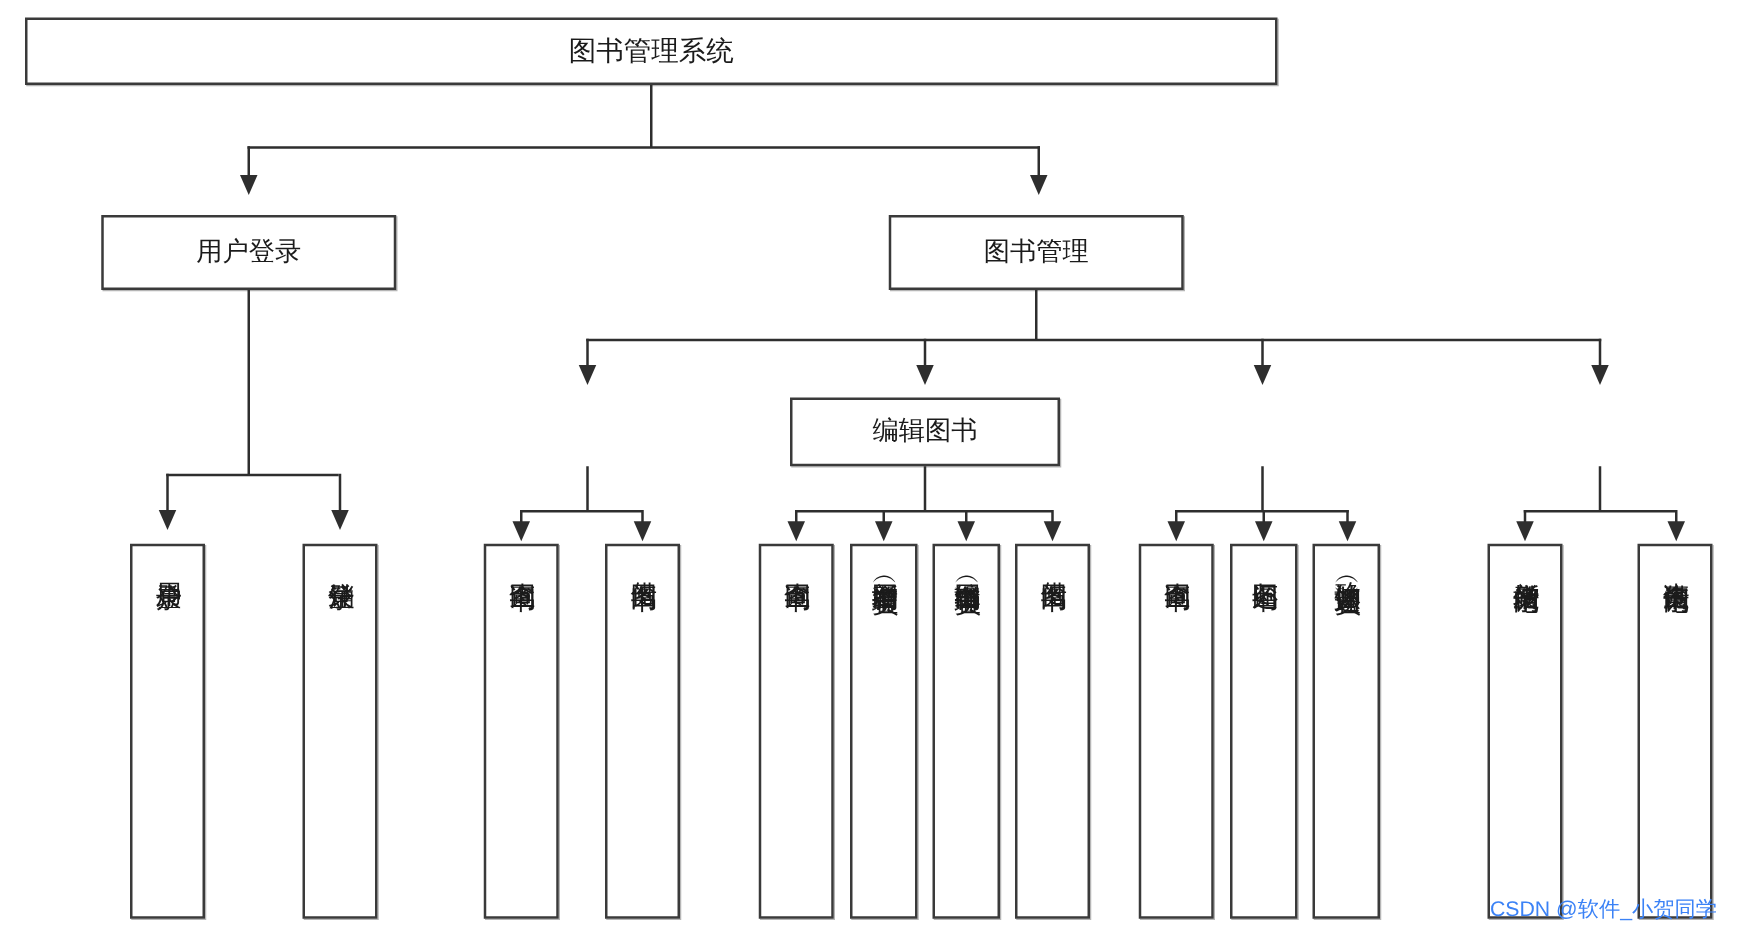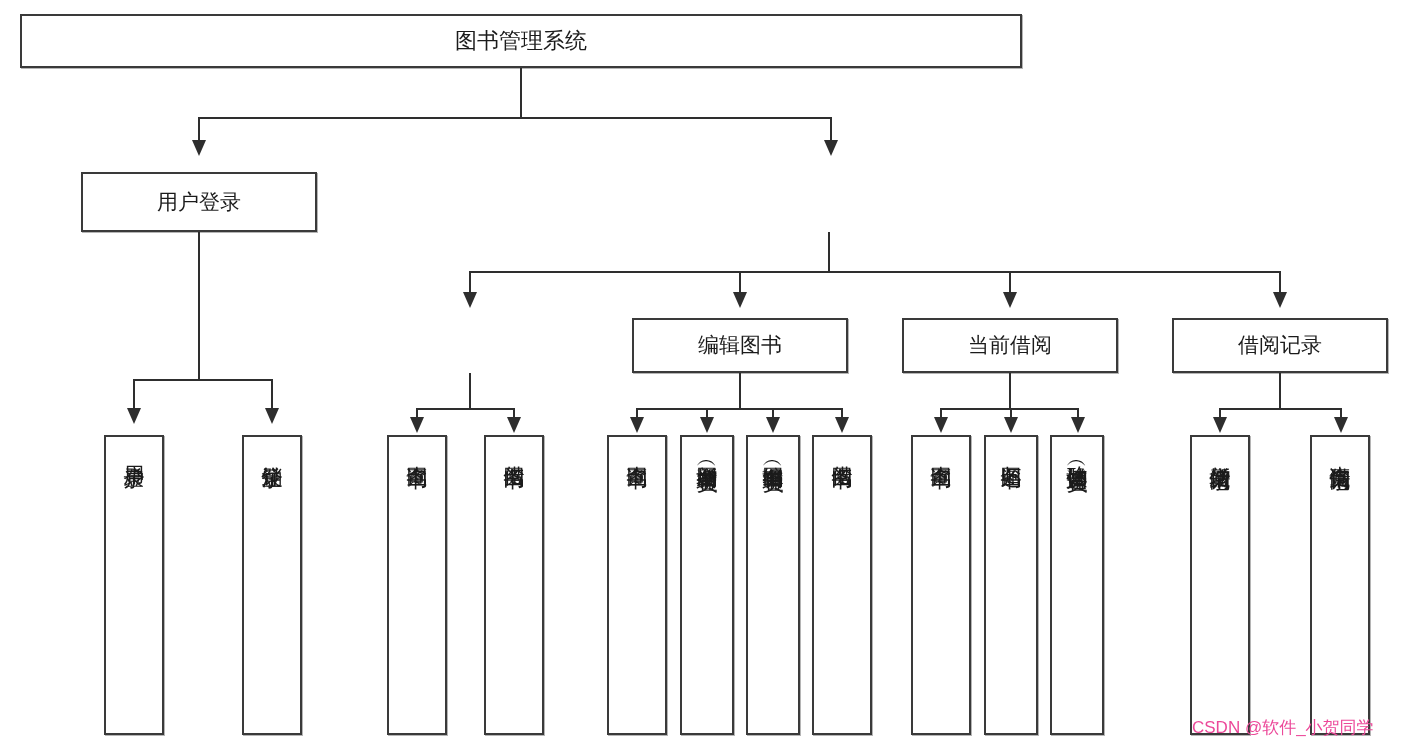--- a/index.html
+++ b/index.html
@@ -70,21 +70,21 @@
     width: 0;
     height: 0;
     border-left: 7px solid transparent;
     border-right: 7px solid transparent;
     border-top: 16px solid #2e2e2e;
   }
 
   
   #watermark {
     position: absolute;
-    color: #ec4899;
+    color: #3b82f6;
     font-size: 17px;
     white-space: nowrap;
     pointer-events: none;
   }
 </style>
 </head>
 <body>
 
 <div id="canvas">
 
@@ -94,20 +94,23 @@
 
   <div class="edge vline" style="left:520px; top:68px; height:50px;"></div>
   <div class="edge hline" style="left:198px; top:117px; width:634px;"></div>
   <div class="edge vline" style="left:198px; top:117px; height:28px;"></div>
   <div class="arrow" style="left:192px; top:140px;"></div>
   <div class="edge vline" style="left:830px; top:117px; height:28px;"></div>
   <div class="arrow" style="left:824px; top:140px;"></div>
 
   <div class="node h" style="left:81px; top:172px; width:236px; height:60px;">
     <span class="label">用户登录</span>
+  </div>
+  <div class="node h" style="left:711px; top:172px; width:236px; height:60px;">
+    <span class="label">图书管理</span>
   </div>
 
   <div class="edge vline" style="left:198px; top:232px; height:148px;"></div>
   <div class="edge hline" style="left:133px; top:379px; width:138px;"></div>
   <div class="edge vline" style="left:133px; top:379px; height:32px;"></div>
   <div class="arrow" style="left:127px; top:408px;"></div>
   <div class="edge vline" style="left:271px; top:379px; height:32px;"></div>
   <div class="arrow" style="left:265px; top:408px;"></div>
 
   <div class="edge vline" style="left:828px; top:232px; height:40px;"></div>
@@ -117,26 +120,20 @@
   <div class="edge vline" style="left:739px; top:271px; height:24px;"></div>
   <div class="arrow" style="left:733px; top:292px;"></div>
   <div class="edge vline" style="left:1009px; top:271px; height:24px;"></div>
   <div class="arrow" style="left:1003px; top:292px;"></div>
   <div class="edge vline" style="left:1279px; top:271px; height:24px;"></div>
   <div class="arrow" style="left:1273px; top:292px;"></div>
 
   <div class="node h" style="left:632px; top:318px; width:216px; height:55px;">
     <span class="label">编辑图书</span>
   </div>
-  <div class="node h" style="left:902px; top:318px; width:216px; height:55px;">
-    <span class="label">当前借阅</span>
-  </div>
-  <div class="node h" style="left:1172px; top:318px; width:216px; height:55px;">
-    <span class="label">借阅记录</span>
-  </div>
 
   <div class="edge vline" style="left:469px; top:373px; height:36px;"></div>
   <div class="edge hline" style="left:416px; top:408px; width:98px;"></div>
   <div class="edge vline" style="left:416px; top:408px; height:12px;"></div>
   <div class="arrow" style="left:410px; top:417px;"></div>
   <div class="edge vline" style="left:513px; top:408px; height:12px;"></div>
   <div class="arrow" style="left:507px; top:417px;"></div>
 
   <div class="edge vline" style="left:739px; top:373px; height:36px;"></div>
   <div class="edge hline" style="left:636px; top:408px; width:206px;"></div>

